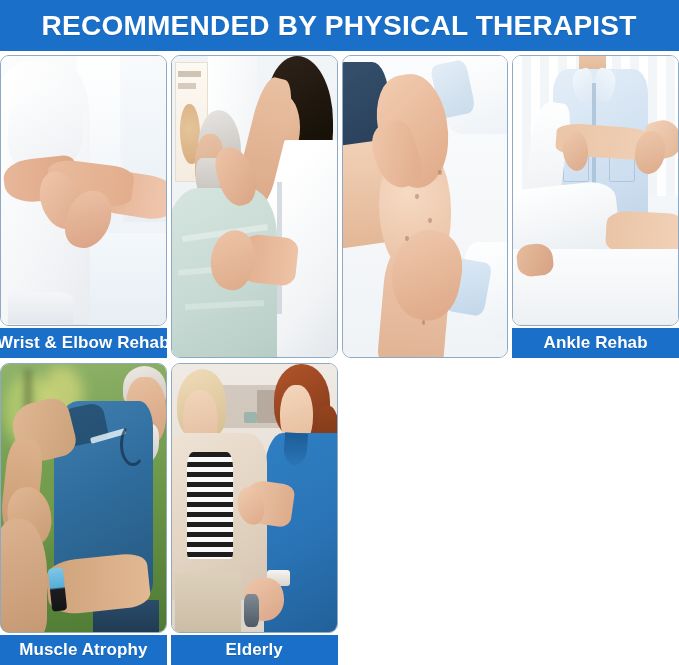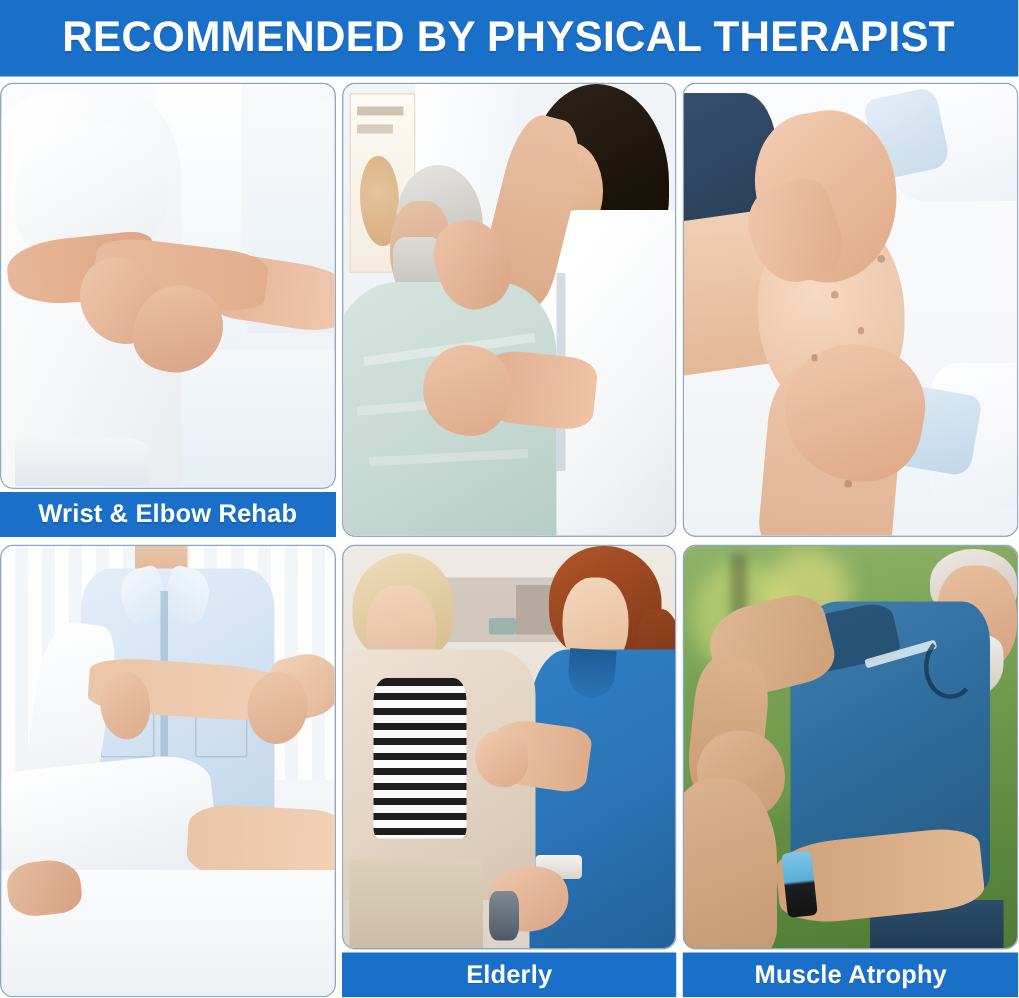--- a/index.html
+++ b/index.html
@@ -42,21 +42,21 @@
     text-shadow: 0 1px 0 rgba(0,0,0,0.12);
   }
 
   
   .grid {
     position: absolute;
     left: 0; top: 55px;
     width: 679px;
     height: 610px;
     display: grid;
-    grid-template-columns: repeat(3, 1fr);
+    grid-template-columns: repeat(4, 1fr);
     grid-template-rows: repeat(2, 1fr);
     column-gap: 4px;
     row-gap: 5px;
   }
 
   .card {
     position: relative;
     display: flex;
     flex-direction: column;
     overflow: hidden;
@@ -384,20 +384,47 @@
           <div class="sh shin"></div>
           <div class="sh foot"></div>
           <div class="sh handFoot"></div>
           <div class="sh handKnee"></div>
           <div class="sh trouser"></div>
           <div class="sh legLow"></div>
           <div class="sh table"></div>
           <div class="sh handRest"></div>
         </div>
       </div>
+      <div class="card-caption">Ankle Rehab</div>
+    </div>
+
+    <div class="card">
+      <div class="card-photo">
+        <div class="scene s6">
+          <div class="sh blur1"></div>
+          <div class="sh blur2"></div>
+          <div class="sh blur3"></div>
+          <div class="sh trunk"></div>
+          <div class="sh hairM"></div>
+          <div class="sh faceM"></div>
+          <div class="sh beardM"></div>
+          <div class="sh tee"></div>
+          <div class="sh teeShade"></div>
+          <div class="sh teeStrip"></div>
+          <div class="sh collarM"></div>
+          <div class="sh armUp"></div>
+          <div class="sh foreUp"></div>
+          <div class="sh handM"></div>
+          <div class="sh knee"></div>
+          <div class="sh shortsM"></div>
+          <div class="sh armLow"></div>
+          <div class="sh band"></div>
+        </div>
+      </div>
+      <div class="card-caption">Muscle Atrophy</div>
     </div>
 
     <div class="card">
       <div class="card-photo">
         <div class="scene s5">
           <div class="sh bgshelf"></div>
           <div class="sh bgbox"></div>
           <div class="sh bgteal"></div>
           <div class="sh hairN"></div>
           <div class="sh ponytail"></div>
@@ -412,40 +439,14 @@
           <div class="sh armN"></div>
           <div class="sh handN"></div>
           <div class="sh watch"></div>
           <div class="sh handsLow"></div>
           <div class="sh cane"></div>
         </div>
       </div>
       <div class="card-caption">Elderly</div>
     </div>
 
-    <div class="card">
-      <div class="card-photo">
-        <div class="scene s6">
-          <div class="sh blur1"></div>
-          <div class="sh blur2"></div>
-          <div class="sh blur3"></div>
-          <div class="sh trunk"></div>
-          <div class="sh hairM"></div>
-          <div class="sh faceM"></div>
-          <div class="sh beardM"></div>
-          <div class="sh tee"></div>
-          <div class="sh teeShade"></div>
-          <div class="sh teeStrip"></div>
-          <div class="sh collarM"></div>
-          <div class="sh armUp"></div>
-          <div class="sh foreUp"></div>
-          <div class="sh handM"></div>
-          <div class="sh knee"></div>
-          <div class="sh shortsM"></div>
-          <div class="sh armLow"></div>
-          <div class="sh band"></div>
-        </div>
-      </div>
-      <div class="card-caption">Muscle Atrophy</div>
-    </div>
-
   </div>
 </div>
 
 </body></html>

